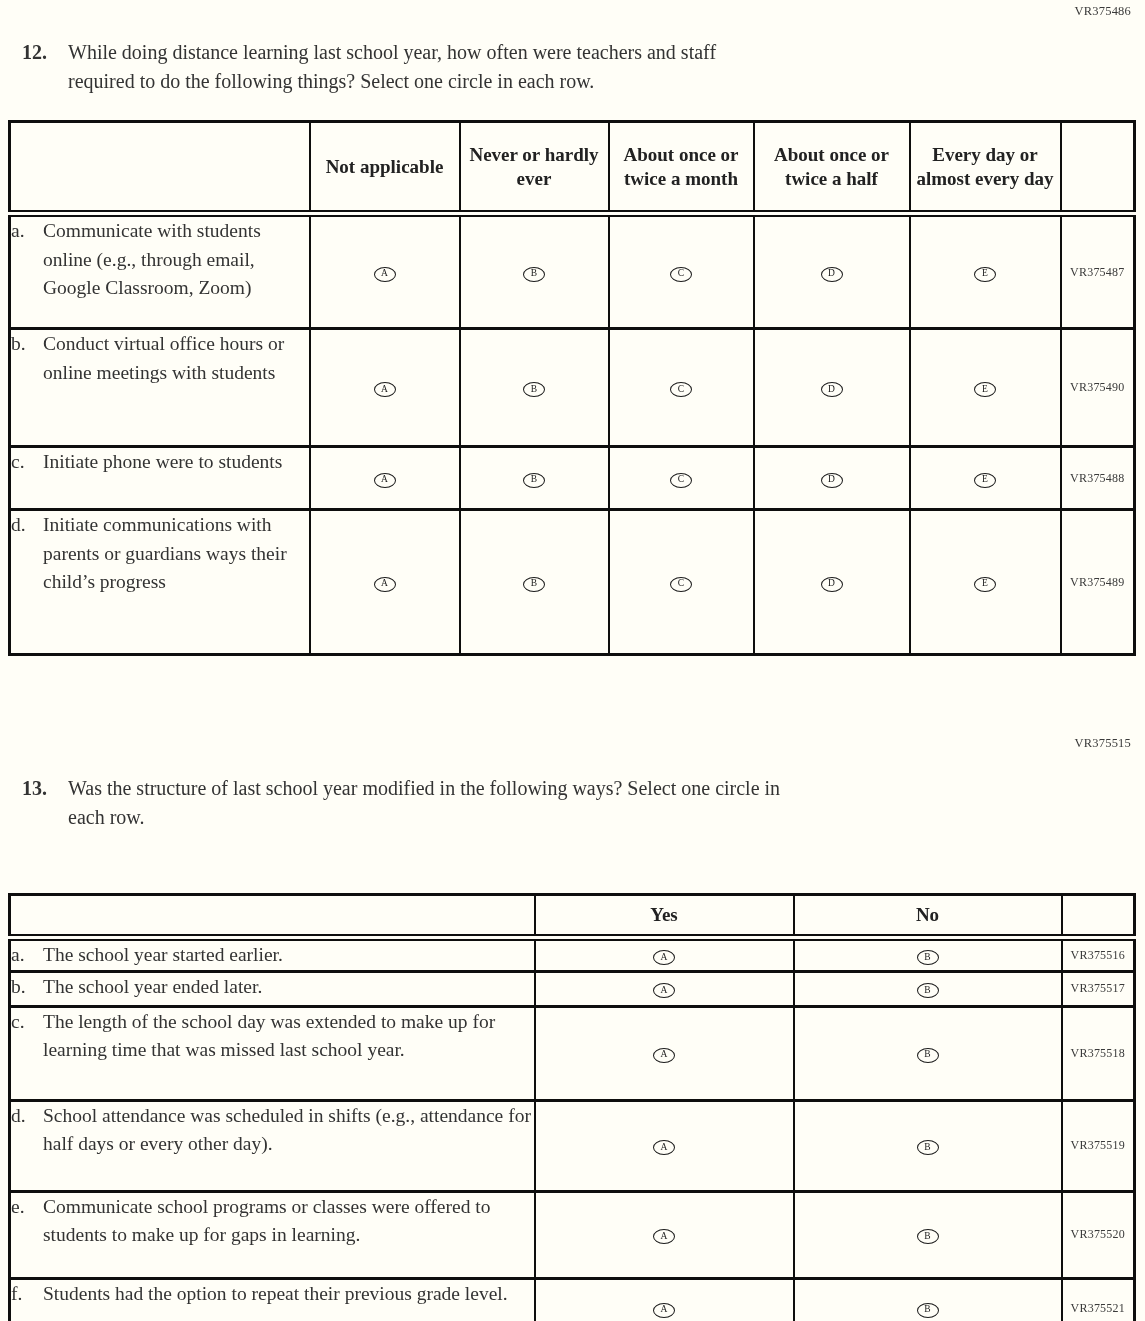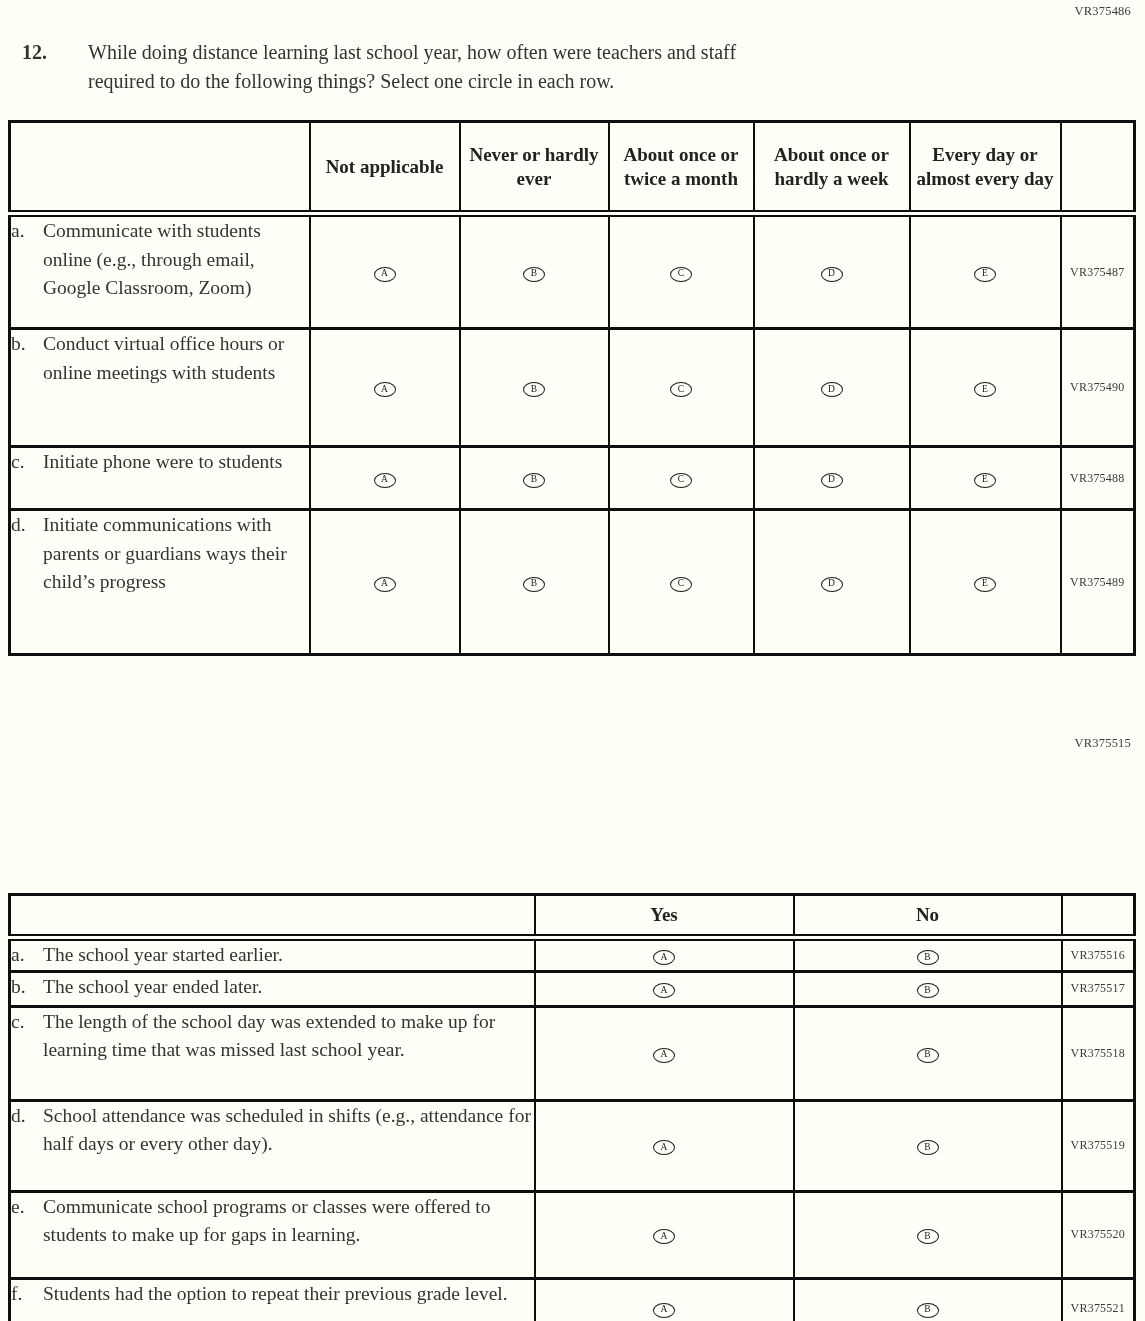--- a/index.html
+++ b/index.html
@@ -17,21 +17,21 @@
     font-size: 12.5px; color: #3a3a3a; letter-spacing: 0.2px;
   }
   #code-top { top: 4px; }
   #code-mid { top: 736px; }
 
   .question {
     position: absolute; left: 22px;
     display: flex; align-items: flex-start;
     font-size: 20px; line-height: 29px; color: #333;
   }
-  #q12 { top: 38px; width: 980px; gap: 20px; }
+  #q12 { top: 38px; width: 980px; }
   #q13 { top: 774px; width: 1060px; }
   .q-num { font-weight: bold; width: 46px; flex: 0 0 46px; }
   .q-text { flex: 1; }
   .q-text b { font-weight: normal; }
 
   table.survey {
     position: absolute; left: 8px;
     border-collapse: collapse; table-layout: fixed;
     background: #fffef7;
   }
@@ -109,21 +109,21 @@
         <col style="width:156px">
         <col style="width:151px">
         <col style="width:74px">
     </colgroup>
     <thead>
       <tr class="hdr">
         <th class="col-header"></th>
         <th class="col-header">Not applicable</th>
         <th class="col-header">Never or hardly ever</th>
         <th class="col-header">About once or twice a month</th>
-        <th class="col-header">About once or hardly a week</th>
+        <th class="col-header">About once or twice a half</th>
         <th class="col-header">Every day or almost every day</th>
         <th class="col-header"></th>
       </tr>
     </thead>
     <tbody>
       <tr class="r0">
         <td class="item-cell">
           <div class="item-flex">
             <span class="item-letter">a.</span>
             <span class="item-text">Communicate with students online (e.g., through email, Google Classroom, Zoom)</span>
@@ -176,20 +176,24 @@
         <td class="opt-cell"><span class="bubble">C</span></td>
         <td class="opt-cell"><span class="bubble">D</span></td>
         <td class="opt-cell"><span class="bubble">E</span></td>
         <td class="code-cell">VR375489</td>
       </tr>
     </tbody>
   </table>
 
   <div id="code-mid" class="corner-code">VR375515</div>
 
+  <div id="q13" class="question">
+    <span class="q-num">13.</span>
+    <span class="q-text"><span>Was the structure of </span><b>last school year</b><span> modified in the following ways? Select </span><b>one</b><span> circle in</span><br><span>each row.</span></span>
+  </div>
 
   <table id="t13" class="survey">
     <colgroup>
       <col style="width:525px">
         <col style="width:259px">
         <col style="width:268px">
         <col style="width:73px">
     </colgroup>
     <thead>
       <tr class="hdr">

